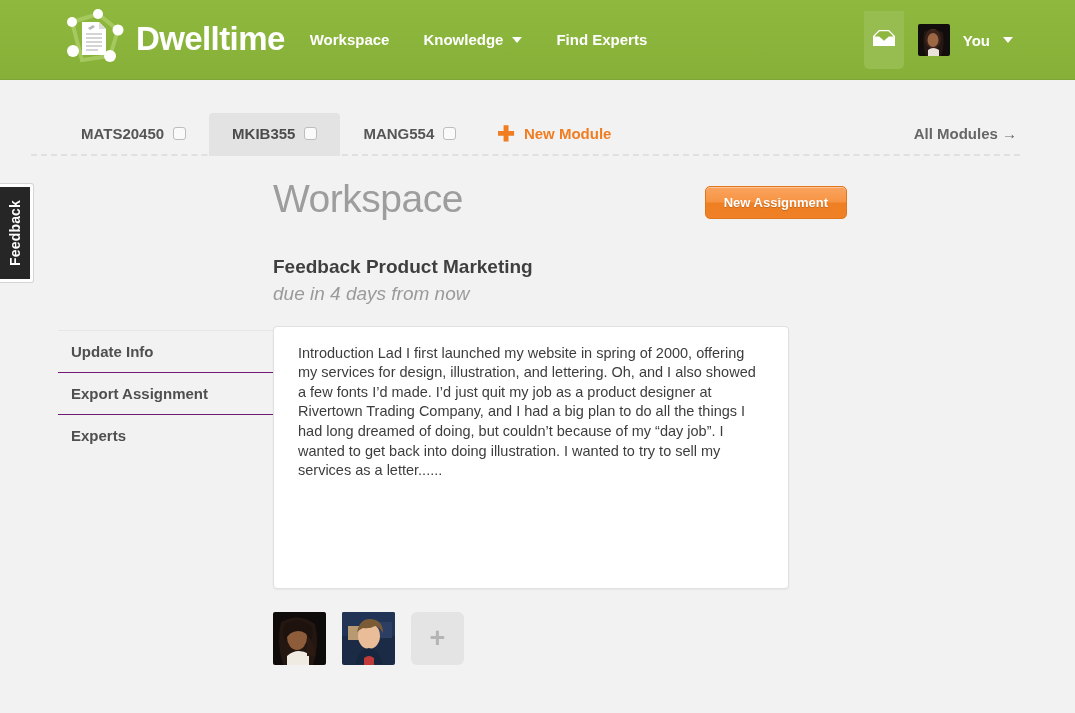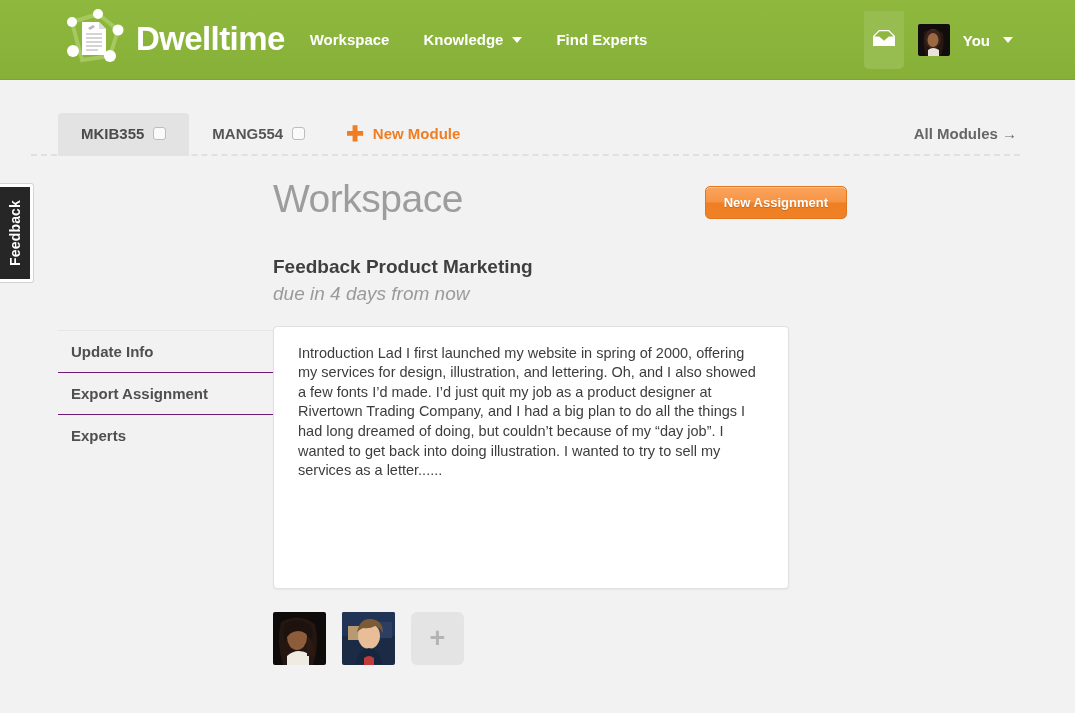--- a/index.html
+++ b/index.html
@@ -386,20 +386,24 @@
       <span class="user-name">You</span>
       <span class="caret-down"></span>
     </div>
   </div>
 </div>
 
 <div class="tabbar">
   <div class="tabbar-line"></div>
 
   <div class="tabs">
+    <div class="tab">
+      <span>MATS20450</span>
+      <span class="tab-check"></span>
+    </div>
     <div class="tab active">
       <span>MKIB355</span>
       <span class="tab-check"></span>
     </div>
     <div class="tab">
       <span>MANG554</span>
       <span class="tab-check"></span>
     </div>
     <div class="new-module">
       <span class="plus-glyph">✚</span>

